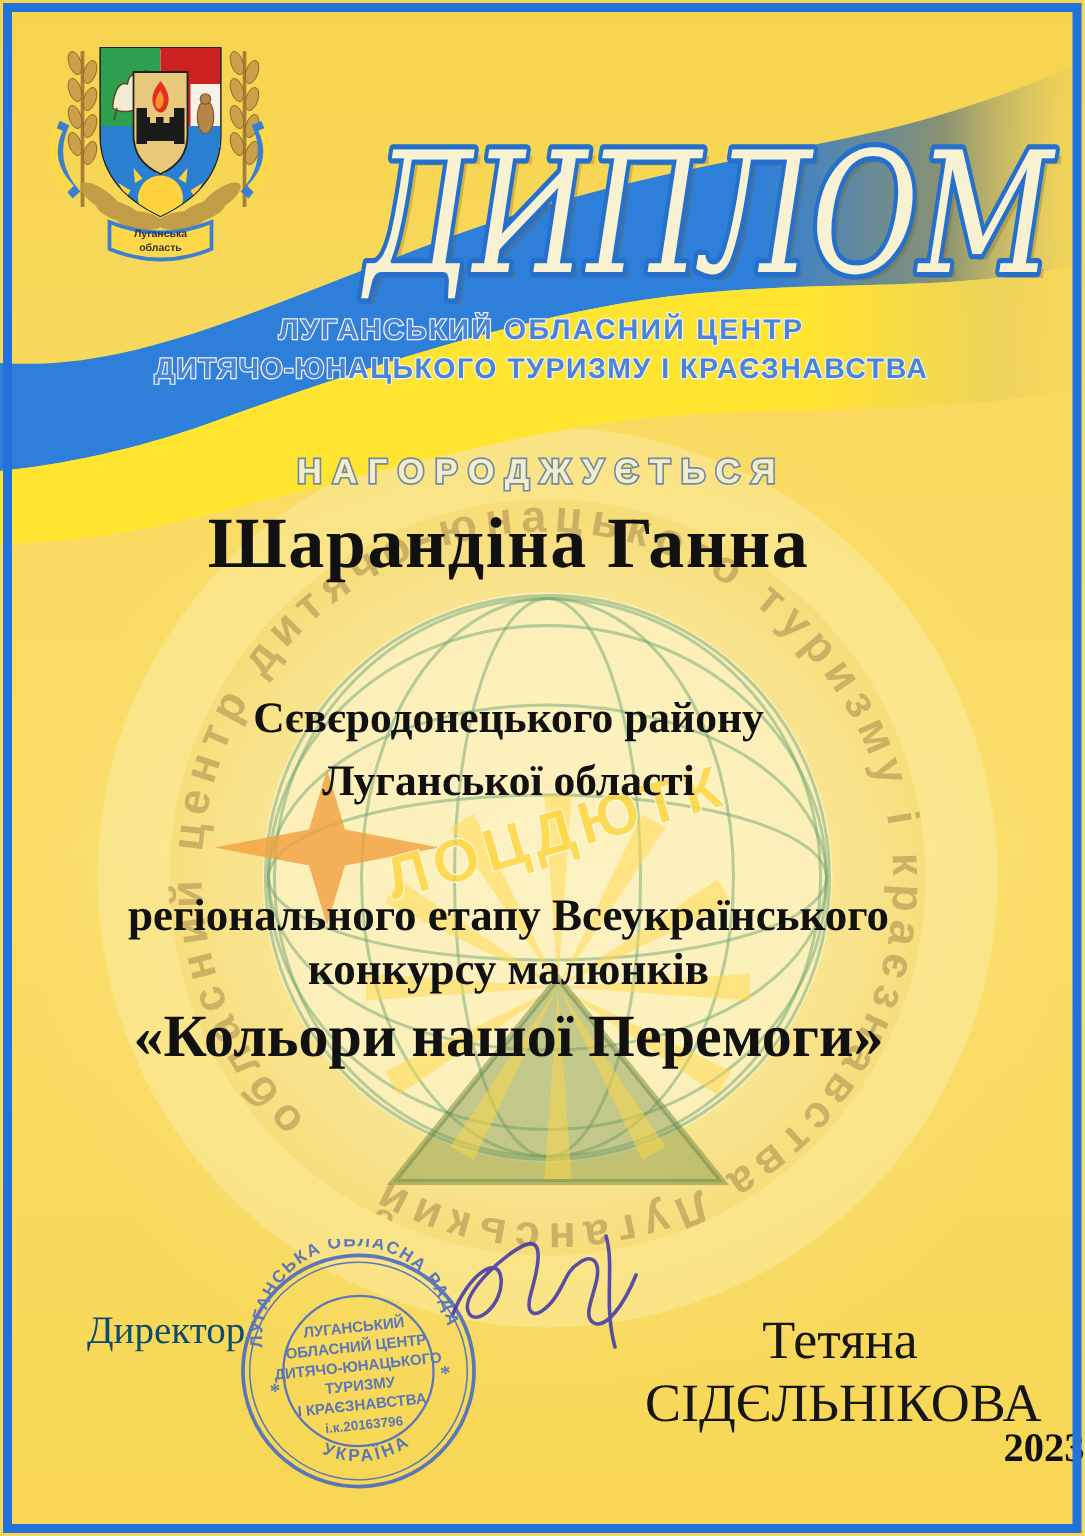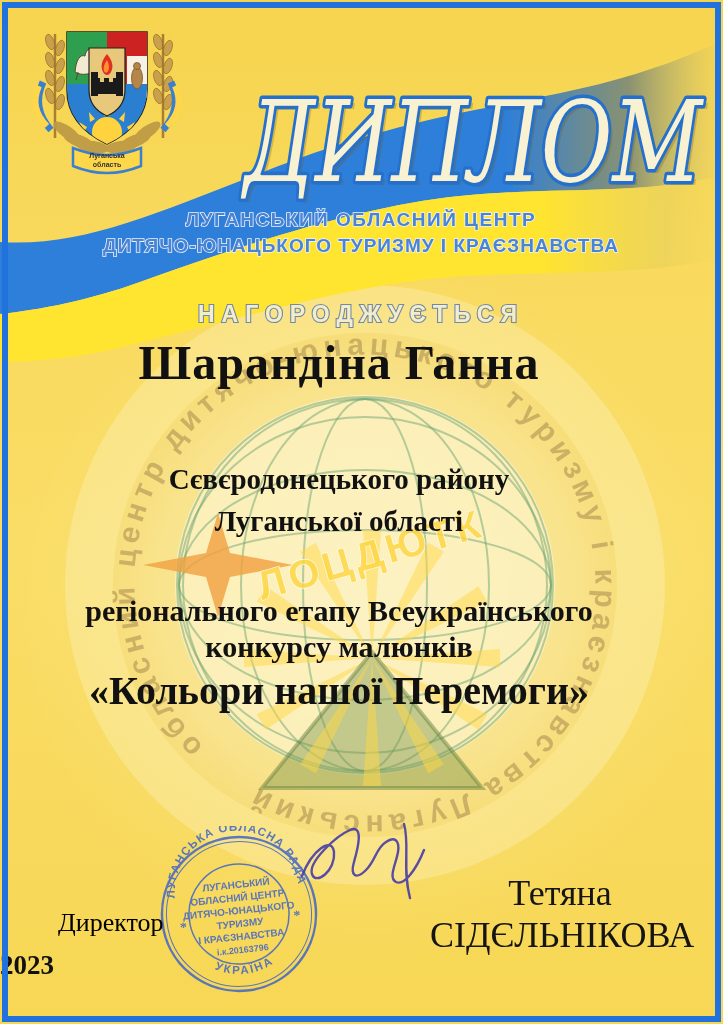--- a/index.html
+++ b/index.html
@@ -25,23 +25,23 @@
     font-weight:bold;z-index:20;line-height:1.12;
   }
   .t-name{top:336px;font-size:48px;letter-spacing:1px;}
   .t-l2{top:420px;font-size:29px;}
   .t-l3{top:463px;font-size:29px;}
   .t-l4{top:505px;font-size:29px;}
   .t-role{top:547px;font-size:30px;}
   .t-e1{top:594px;font-size:30px;}
   .t-e2{top:630px;font-size:30px;}
   .t-contest{top:669px;font-size:40px;}
-  .footer-label{position:absolute;left:58px;top:872px;font-size:26px;color:#000000;z-index:25;margin-top:36px;}
+  .footer-label{position:absolute;left:58px;top:872px;font-size:26px;color:#0c4a6e;z-index:25;}
   .footer-name{position:absolute;left:430px;top:872px;width:260px;font-size:36px;color:#151515;z-index:25;text-align:center;}
-  .footer-year{position:absolute;left:0;top:950px;width:723px;text-align:left;font-size:27px;font-weight:bold;color:#111;z-index:25;}
+  .footer-year{position:absolute;left:0;top:950px;width:723px;text-align:right;font-size:27px;font-weight:bold;color:#111;z-index:25;}
 </style>
 </head>
 <body>
 
 <div class="page">
   <div class="content-bg"></div>
 
   <svg class="abs" style="left:0;top:0;z-index:1;" width="723" height="1024" viewBox="0 0 723 1024">
     <defs>
       <clipPath id="globeClip">

